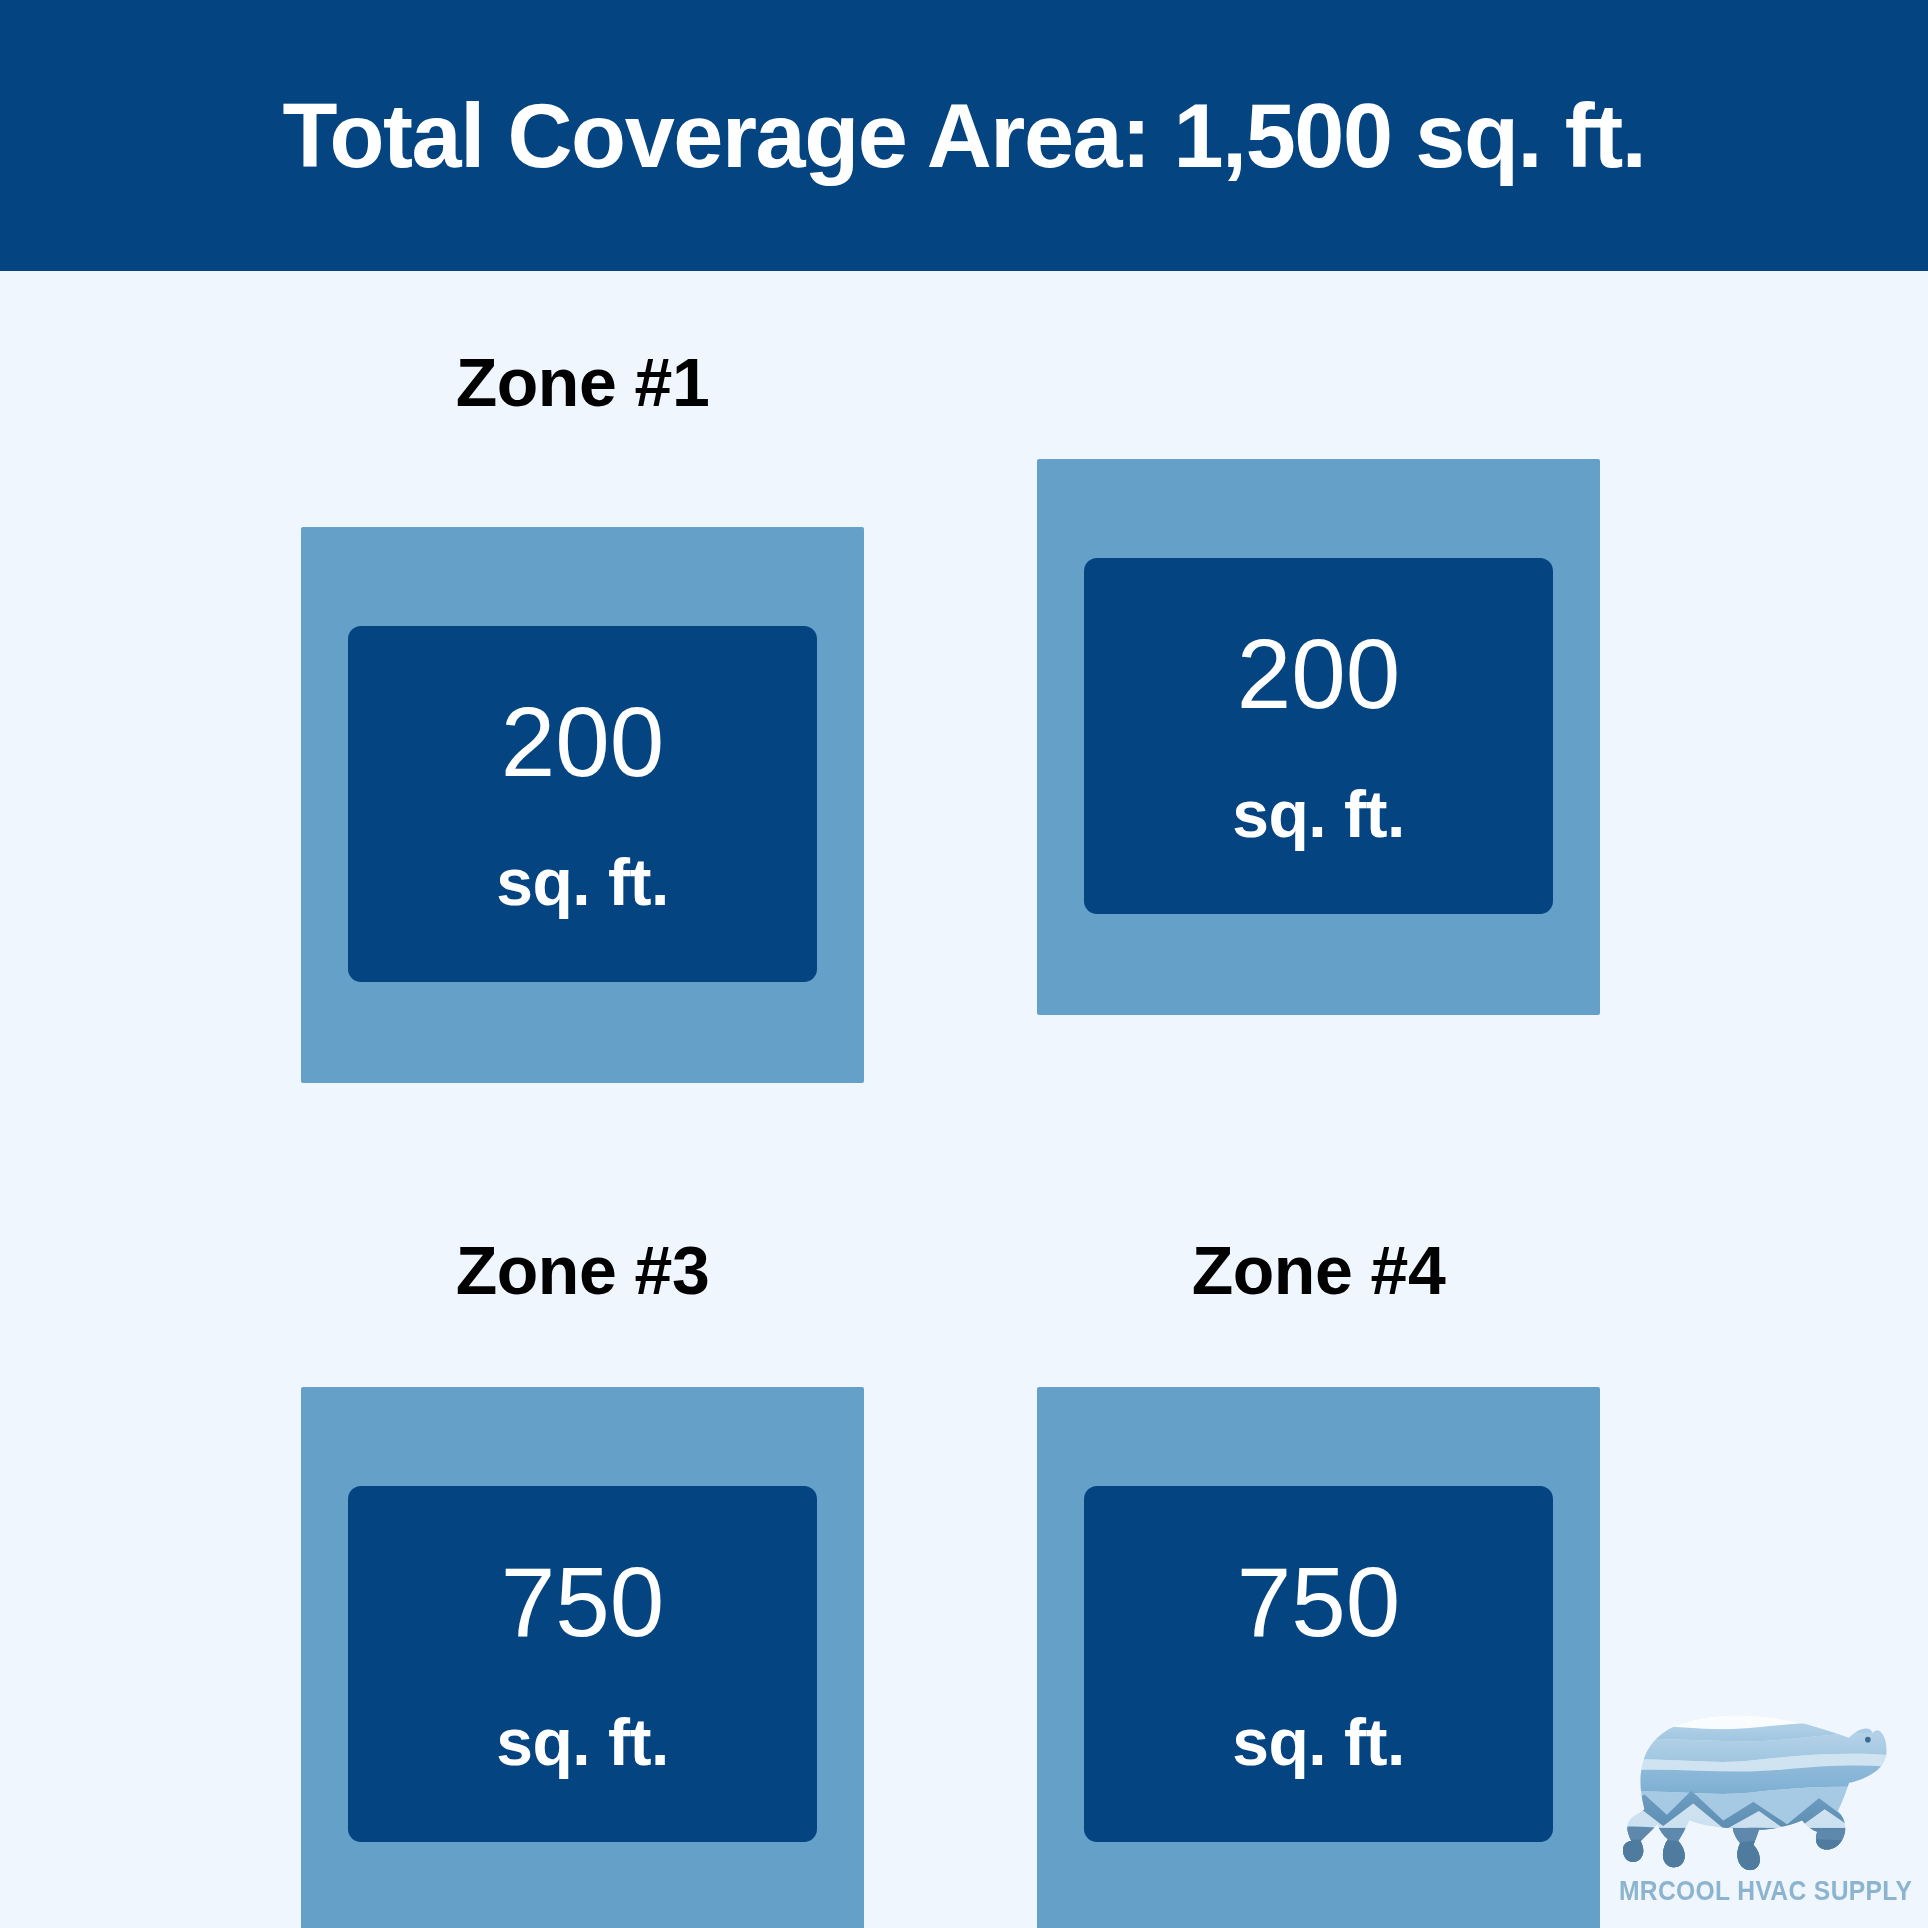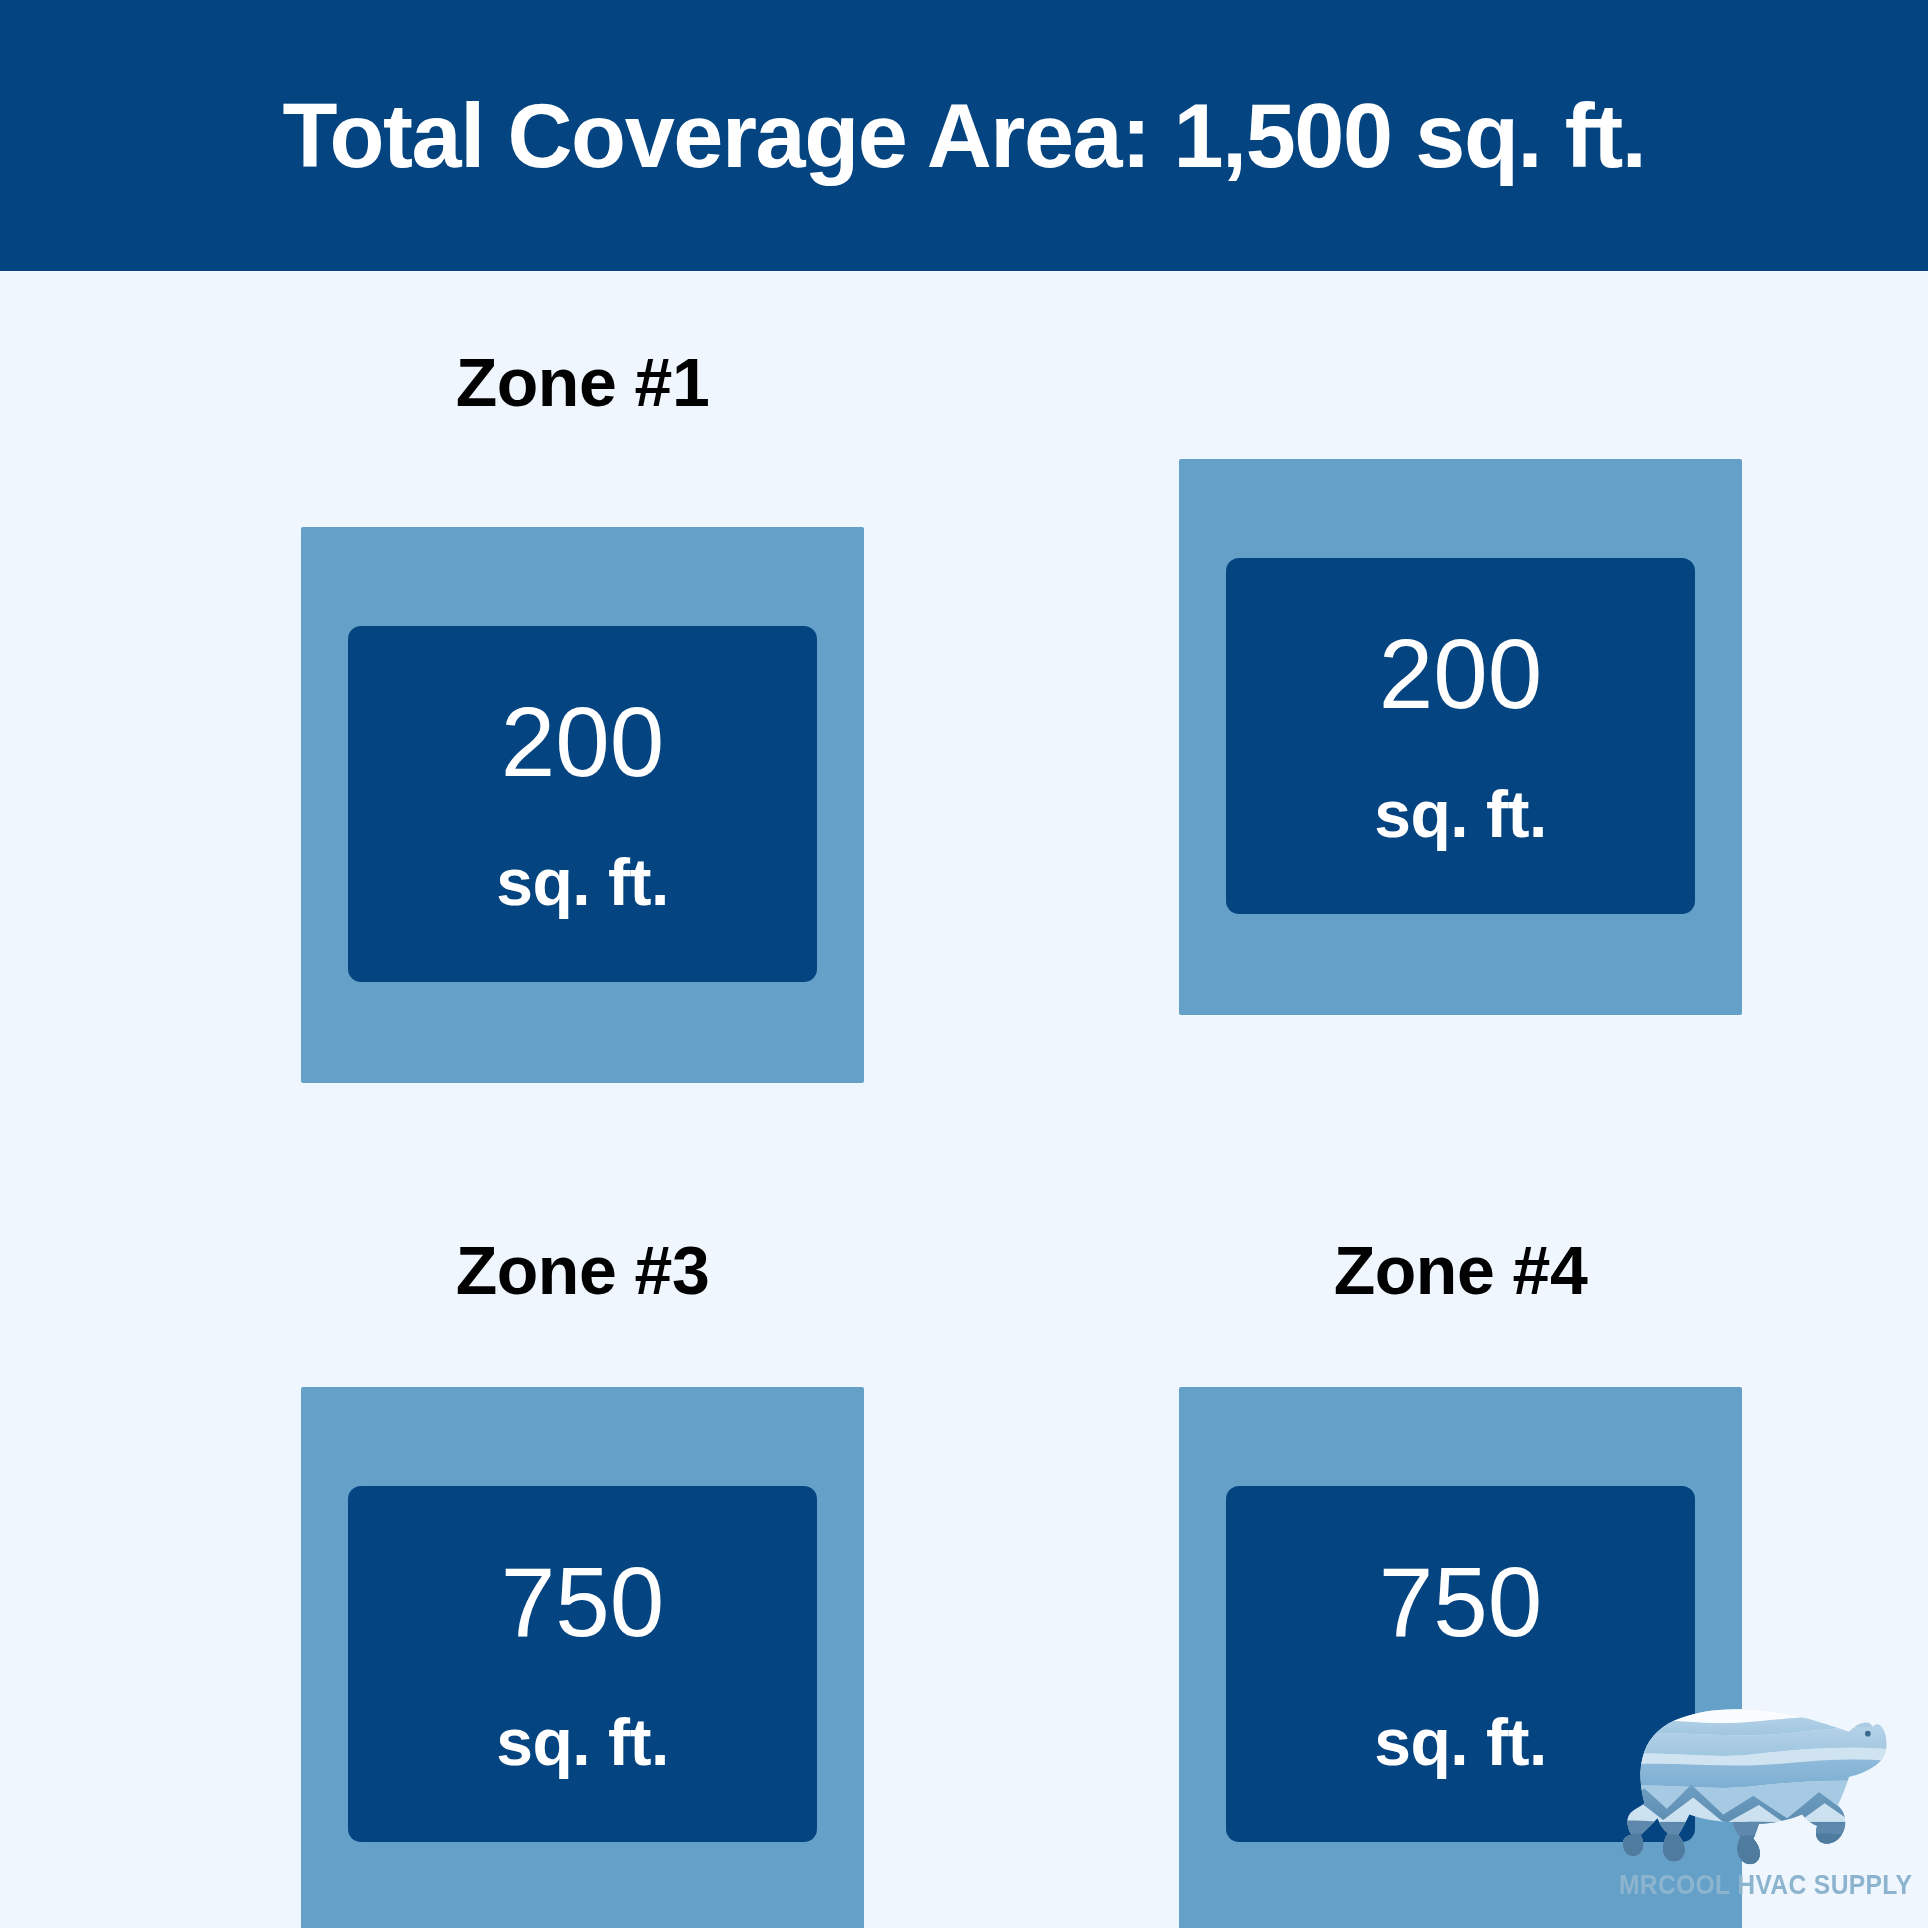--- a/index.html
+++ b/index.html
@@ -41,21 +41,21 @@
   
   .zones-grid {
     position: absolute;
     left: 301px;
     top: 348px;
     width: 1299px;
   }
   .zone-row {
     display: flex;
     justify-content: space-between;
-    width: 1441px;
+    width: 1299px;
   }
   .zone-cell {
     width: 563px;
     display: flex;
     flex-direction: column;
     align-items: center;
   }
   .zone-label {
     color: #010101;
     font-size: 68px;
@@ -108,21 +108,21 @@
     margin-top: 58px;
     letter-spacing: -0.5px;
     font-family: "Liberation Sans", sans-serif;
   }
   .row-gap { height: 153px; }
 
   
   .brand-logo {
     position: absolute;
     right: 13px;
-    bottom: 6px;
+    bottom: 0;
     width: 315px;
     height: 224px;
   }
   .brand-bear {
     width: 292px;
     height: 169px;
     display: block;
     margin: 0 auto;
   }
   .brand-text {

